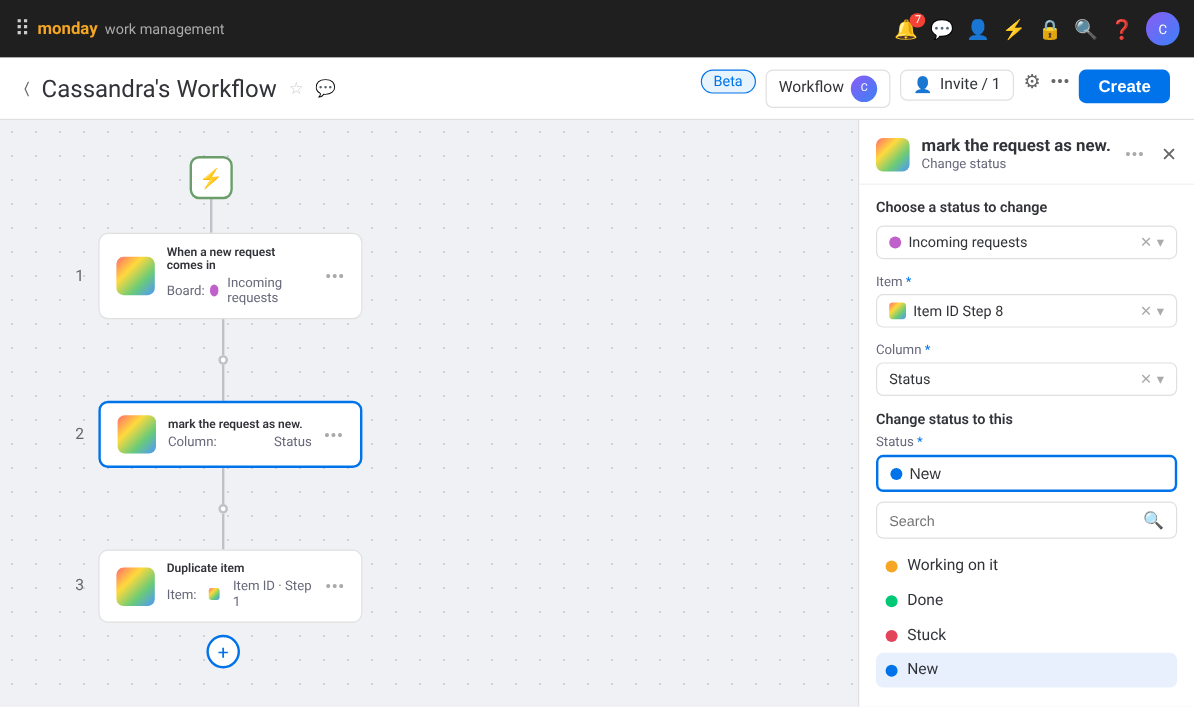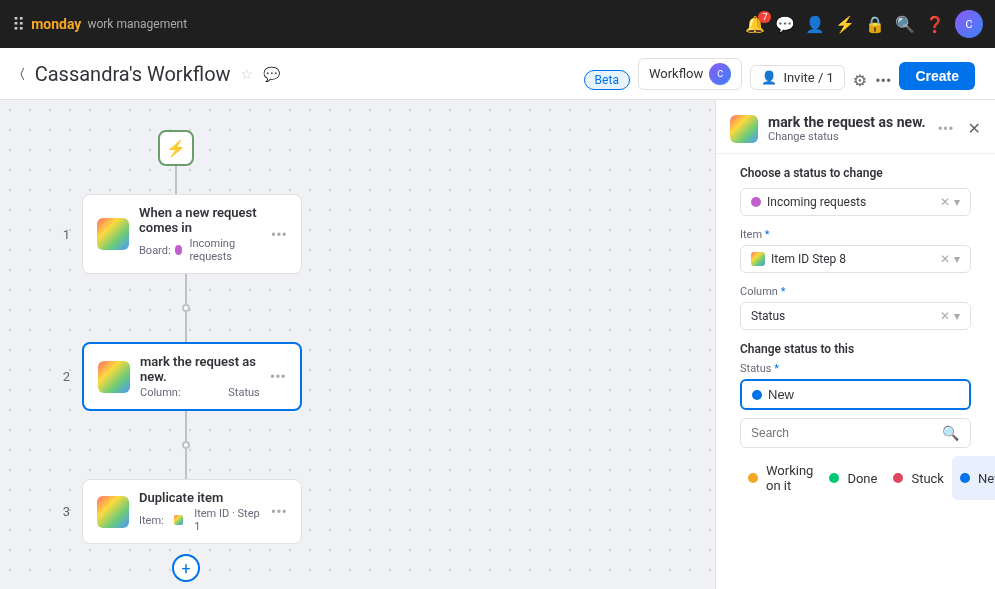--- a/index.html
+++ b/index.html
@@ -28,21 +28,21 @@
     
     .subheader {
       display: flex; align-items: center; height: 52px;
       background: white; padding: 0 20px; gap: 10px;
       border-bottom: 1px solid #e0e0e0;
     }
     .collapse-btn { color: #666; cursor: pointer; font-size: 14px; }
     .workflow-title { font-size: 20px; font-weight: 400; color: #323338; }
     .star-icon { color: #ccc; cursor: pointer; font-size: 14px; }
     .chat-icon { color: #ccc; cursor: pointer; font-size: 14px; }
-    .subheader-right { display: flex; align-items: flex-end; gap: 8px; margin-left: auto; }
+    .subheader-right { display: flex; align-items: flex-start; gap: 8px; margin-left: auto; }
     .beta-badge { background: #e8f4fd; color: #0073ea; border: 1px solid #0073ea; border-radius: 12px; padding: 2px 10px; font-size: 12px; }
     .activity-btn { display: flex; align-items: center; gap: 6px; border: 1px solid #e0e0e0; border-radius: 6px; padding: 4px 10px; font-size: 13px; cursor: pointer; color: #323338; }
     .invite-btn { display: flex; align-items: center; gap: 6px; border: 1px solid #e0e0e0; border-radius: 6px; padding: 4px 10px; font-size: 13px; cursor: pointer; color: #323338; }
     .settings-icon2 { color: #666; cursor: pointer; font-size: 16px; }
     .more-icon { color: #666; cursor: pointer; font-size: 16px; }
     .create-btn { background: #0073ea; color: white; border: none; border-radius: 6px; padding: 6px 16px; font-size: 14px; font-weight: 600; cursor: pointer; }
 
     
     .main-area {
       display: flex; height: calc(589px - 48px - 52px);
@@ -72,21 +72,21 @@
     }
 
     .step-card {
       display: flex; align-items: center; gap: 10px;
       background: white; border: 1.5px solid #e0e0e0; border-radius: 8px;
       padding: 10px 14px; width: 220px; cursor: pointer; position: relative;
     }
     .step-card.selected { border-color: #0073ea; border-width: 2px; }
     .step-card-icon { width: 32px; height: 32px; border-radius: 6px; background: linear-gradient(135deg, #ff6b6b, #ffd93d, #6bcb77, #4d96ff); display: flex; align-items: center; justify-content: center; font-size: 14px; flex-shrink: 0; }
     .step-card-content { flex: 1; }
-    .step-card-title { font-size: 13px; font-weight: 600; color: #323338; }
+    .step-card-title { font-size: 10px; font-weight: 600; color: #323338; }
     .step-card-subtitle { font-size: 11px; color: #676879; margin-top: 2px; display: flex; align-items: center; gap: 4px; justify-content: space-between; }
     .step-card-more { color: #aaa; font-size: 16px; cursor: pointer; }
 
     .trigger-icon-wrap {
       width: 36px; height: 36px; border: 2px solid #6b9e6b; border-radius: 8px;
       display: flex; align-items: center; justify-content: center;
       background: white; margin-bottom: -2px; position: relative; z-index: 2;
     }
     .trigger-bolt { color: #6b9e6b; font-size: 16px; }
 
@@ -116,21 +116,21 @@
       display: flex; align-items: center; padding: 14px 14px 10px 14px;
       border-bottom: 1px solid #f0f0f0; gap: 10px;
     }
     .panel-logo { width: 28px; height: 28px; border-radius: 6px; background: linear-gradient(135deg, #ff6b6b, #ffd93d, #6bcb77, #4d96ff); flex-shrink: 0; }
     .panel-title-wrap { flex: 1; }
     .panel-title { font-size: 14px; font-weight: 700; color: #323338; }
     .panel-subtitle { font-size: 11px; color: #676879; }
     .panel-more { color: #aaa; cursor: pointer; font-size: 16px; }
     .panel-close { color: #666; cursor: pointer; font-size: 16px; margin-left: 4px; }
 
-    .panel-body { flex: 1; overflow-y: auto; padding: 12px 24px; }
+    .panel-body { flex: 1; overflow-y: auto; padding: 12px 14px; }
 
     .panel-section-label {
       font-size: 12px; font-weight: 600; color: #323338; margin-bottom: 8px;
     }
 
     .field-group { margin-bottom: 12px; }
     .field-label {
       font-size: 11px; color: #676879; margin-bottom: 4px;
     }
     .field-label .required { color: #0073ea; }
@@ -159,21 +159,21 @@
     .status-input { border: none; outline: none; font-size: 13px; color: #323338; flex: 1; }
 
     .search-wrap {
       display: flex; align-items: center;
       border: 1px solid #e0e0e0; border-radius: 6px; padding: 6px 10px;
       gap: 6px; margin-bottom: 8px;
     }
     .search-input { border: none; outline: none; font-size: 12px; color: #676879; flex: 1; }
     .search-icon-el { color: #aaa; font-size: 14px; }
 
-    .status-list { display: flex; }
+    .status-list { display: flex; flex-direction: column; }
     .status-item {
       display: flex; align-items: center; gap: 8px;
       padding: 7px 8px; border-radius: 6px; font-size: 13px; color: #323338; cursor: pointer;
     }
     .status-item.active { background: #e8f0fe; }
     .status-dot { width: 10px; height: 10px; border-radius: 50%; flex-shrink: 0; }
     .dot-orange { background: #f5a623; }
     .dot-green { background: #00c875; }
     .dot-red { background: #e2445c; }
     .dot-blue { background: #0073ea; }

